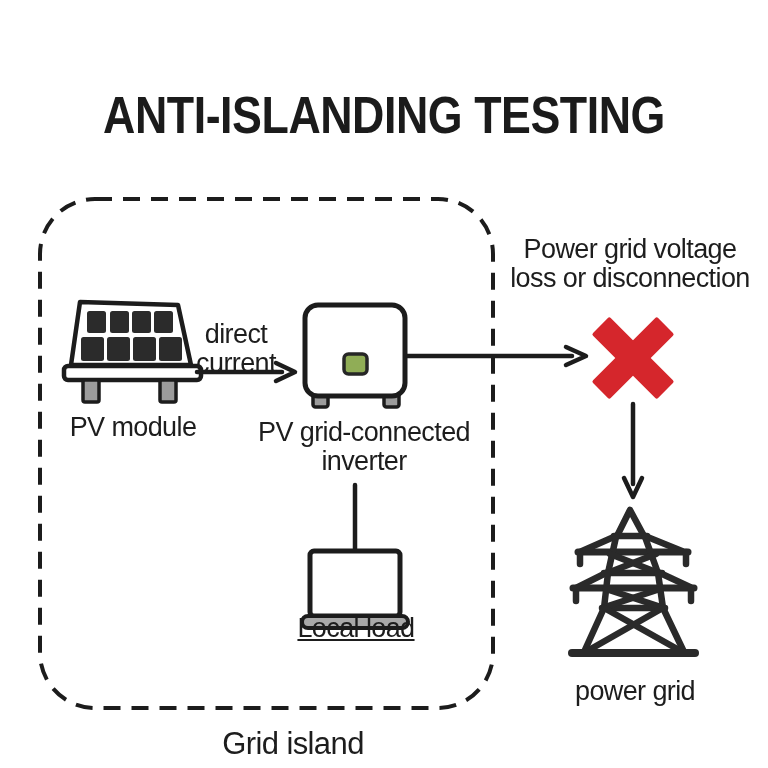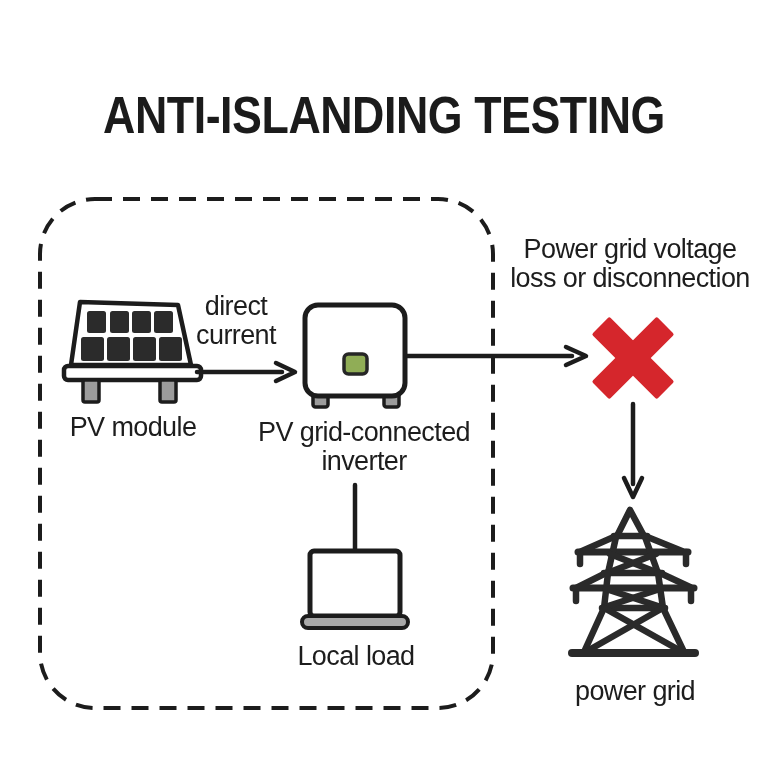--- a/index.html
+++ b/index.html
@@ -118,26 +118,27 @@
     <g stroke="#1c1c1c">
       <rect x="310" y="515" width="90" height="65" rx="4" fill="#ffffff" stroke-width="5"></rect>
       <rect x="302" y="580" width="106" height="12" rx="6" stroke-width="4" fill="#a9a9a9"></rect>
     </g>
   </svg>
 
   <div class="title">ANTI-ISLANDING TESTING</div>
 
   <div class="label" style="left:-27px; top:377px;">PV module</div>
 
-  <div class="label" style="left:76px; top:256px;text-align:center;">direct
+  <div class="label" style="left:76px; top:284px;text-align:center;">direct
 current</div>
 
   <div class="label" style="left:204px; top:382px;">PV grid-connected
 inverter</div>
 
-  <div class="label" style="left:196px; top:606px;">Local load</div>
+  <div class="label" style="left:196px; top:578px;text-decoration:underline;">Local load</div>
 
   <div class="label" style="left:470px; top:199px;">Power grid voltage
 loss or disconnection</div>
 
   <div class="label" style="left:475px; top:641px;">power grid</div>
 
+  <div class="label big" style="left:133px; top:691px;">Grid island</div>
 </div>
 
 </body></html>

